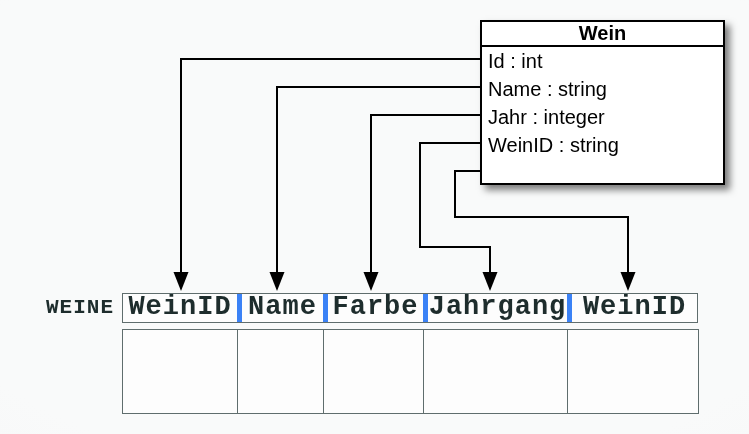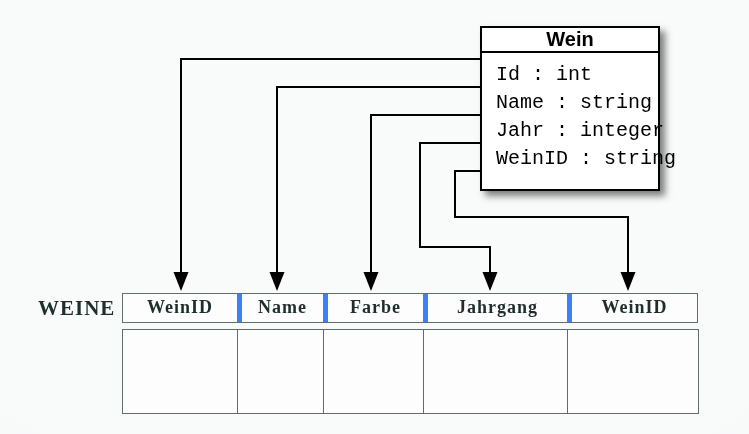--- a/index.html
+++ b/index.html
@@ -28,52 +28,51 @@
     stroke-linejoin: miter;
   }
   svg.arrows polygon {
     fill: #000000;
     stroke: none;
   }
   
   .class-box {
     position: absolute;
     left: 480px;
-    top: 26px;
-    width: 180px;
+    top: 20px;
+    width: 245px;
     height: 165px;
     box-sizing: border-box;
     background: #ffffff;
     border: 2px solid #000000;
     box-shadow: 5px 5px 7px rgba(0, 0, 0, 0.5);
   }
   .class-title {
     height: 23px;
     line-height: 23px;
     border-bottom: 2px solid #000000;
     text-align: center;
     font-weight: bold;
     font-size: 20px;
     color: #000000;
   }
   .class-attrs {
-    padding: 8px;
-    font-family: Liberation Mono, monospace;
+    padding: 0;
   }
   .class-attr {
     height: 28px;
     line-height: 28px;
     padding-left: 6px;
     font-size: 20px;
     color: #000000;
     white-space: nowrap;
   }
   
   .mono {
-    font-family: Liberation Serif, serif;
+    font-family: Liberation Mono, monospace;
     font-weight: bold;
     letter-spacing: 1px;
     color: #1e2d2d;
   }
   .table-label {
     position: absolute;
     left: 38px;
     top: 295px;
     width: 76px;
     text-align: right;
@@ -89,21 +88,21 @@
     box-sizing: border-box;
     border: 1px solid #5f6d6d;
     background: #fdfdfd;
     display: flex;
   }
   .hcell {
     box-sizing: border-box;
     height: 100%;
     line-height: 27px;
     text-align: center;
-    font-size: 18px;
+    font-size: 27px;
     overflow: hidden;
   }
   .hcell + .hcell {
     border-left: 5px solid #3b82f6;
   }
   .tbody {
     position: absolute;
     left: 122px;
     top: 329px;
     width: 577px;

